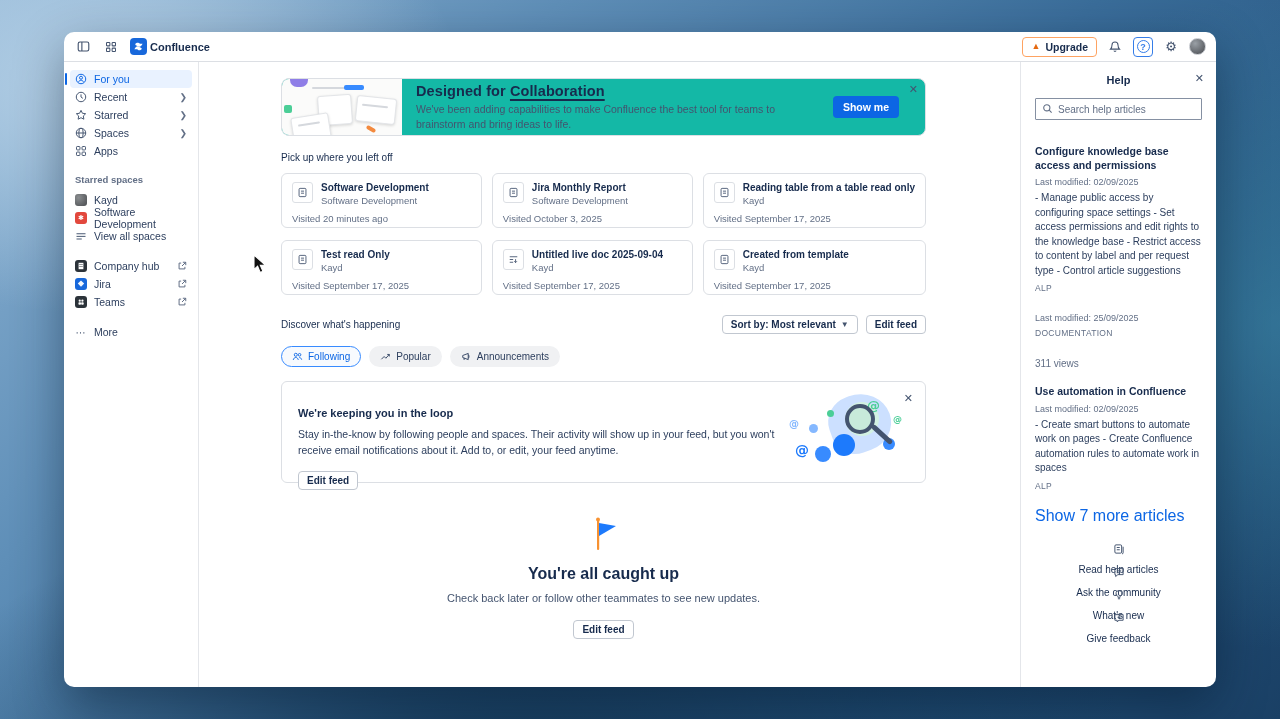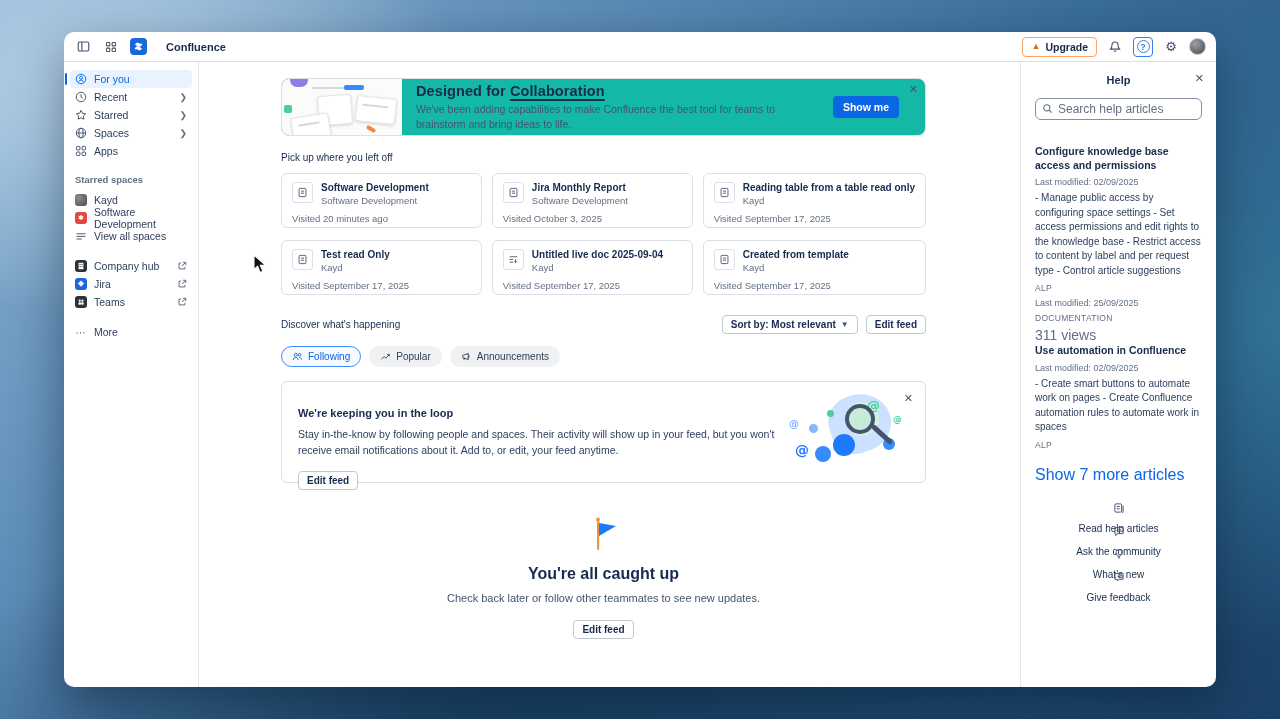--- a/index.html
+++ b/index.html
@@ -111,30 +111,30 @@
   .caught { display:flex; flex-direction:column; align-items:center; margin-top:34px; }
   .caught-title { font-size:16px; font-weight:bold; margin-top:14px; }
   .caught-body { font-size:11px; color:#44546f; margin-top:9px; }
   .caught .subtle-btn { margin-top:16px; }
   
   .help-panel { width:196px; flex:0 0 196px; border-left:1px solid #e4e6ea; padding:10px 14px; overflow:hidden; position:relative; }
   .help-head { display:flex; align-items:center; justify-content:center; position:relative; height:16px; }
   .help-title { font-size:11px; font-weight:bold; }
   .help-close { position:absolute; right:-2px; top:0; font-size:11px; color:#44546f; cursor:pointer; }
   .help-search { position:relative; margin-top:10px; }
-  .help-search input { width:100%; height:22px; border:1px solid #8590a2; border-radius:6px; padding:0 6px 0 22px; font-size:12px;
+  .help-search input { width:100%; height:22px; border:1px solid #8590a2; border-radius:1px; padding:0 6px 0 22px; font-size:10px;
     font-family:"Liberation Sans",sans-serif; color:#172b4d; outline:none; }
   .help-search input::placeholder { color:#626f86; }
   .help-search .search-glyph { top:5px; }
-  .help-articles { margin-top:24px; display:flex; flex-direction:column; }
+  .help-articles { margin-top:24px; display:flex; flex-direction:column; gap:15px; }
   .h-article-title { font-size:10.5px; font-weight:bold; line-height:1.35; }
   .h-article-mod { font-size:9px; color:#626f86; margin-top:5px; }
   .h-article-body { font-size:10px; color:#2c3e5d; line-height:1.45; margin-top:4px; }
   .h-article-tag { font-size:8.5px; color:#626f86; margin-top:5px; letter-spacing:.3px; }
-  .h-article-views { font-size:14px; color:#626f86; margin-top:4px; }
+  .h-article-views { font-size:10px; color:#626f86; margin-top:20px; }
   .show-more { font-size:16px; color:#0c66e4; font-weight:normal; margin-top:16px; cursor:pointer; }
   .help-menu { margin-top:18px; display:flex; flex-direction:column; gap:7px; }
   .hm-item { display:flex; align-items:center; gap:9px; height:16px; font-size:10px; color:#172b4d; cursor:pointer;flex-direction:column; }
   .hm-item .hicon { width:12px; height:12px; color:#44546f; flex:0 0 12px; }
   .hm-item .ext { margin-left:auto; width:10px; height:10px; color:#44546f; }
   
   .cursor { position:absolute; left:253px; top:254px; z-index:50; pointer-events:none; }
 </style>
 </head>
 <body>
@@ -150,21 +150,21 @@
           </svg>
       </div>
       <div class="icon-btn">
         <svg width="12" height="12" viewBox="0 0 16 16" fill="none" stroke="currentColor" stroke-width="1.4">
             <rect x="2" y="2" width="4.5" height="4.5" rx="1"></rect>
             <rect x="9.5" y="2" width="4.5" height="4.5" rx="1"></rect>
             <rect x="2" y="9.5" width="4.5" height="4.5" rx="1"></rect>
             <rect x="9.5" y="9.5" width="4.5" height="4.5" rx="1"></rect>
           </svg>
       </div>
-      <div style="display:flex;align-items:center;gap:19px;cursor:pointer">
+      <div style="display:flex;align-items:center;gap:3px;cursor:pointer">
         <span class="logo-chip">
           <svg viewBox="0 0 16 16">
               <path d="M2 12c2-4 4-5 6-4l4 2c1 .5 1 2-1 3s-4 0-5-1" fill="#fff"></path>
               <path d="M14 4c-2 4-4 5-6 4L4 6C3 5.5 3 4 5 3s4 0 5 1" fill="#fff"></path>
             </svg>
         </span>
         <span class="product-name">Confluence</span>
       </div>
     </div>
     <div class="tb-right">

